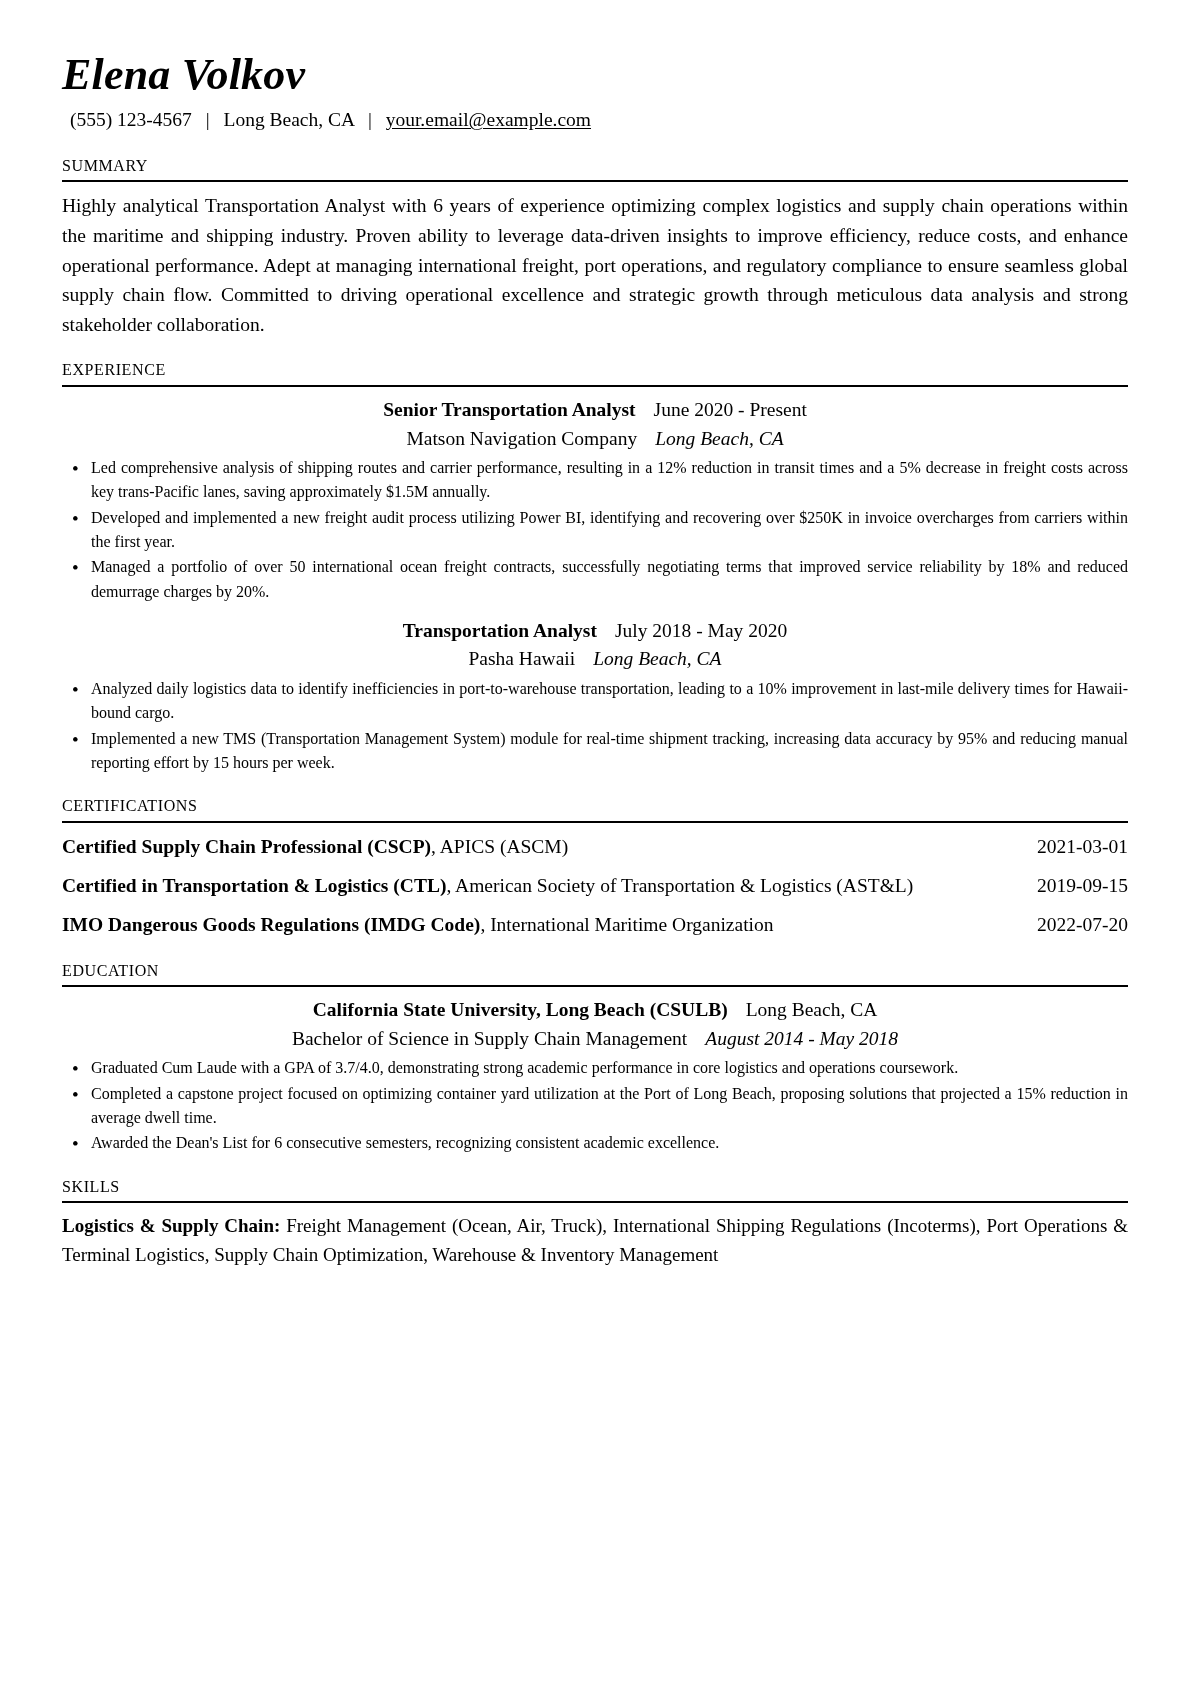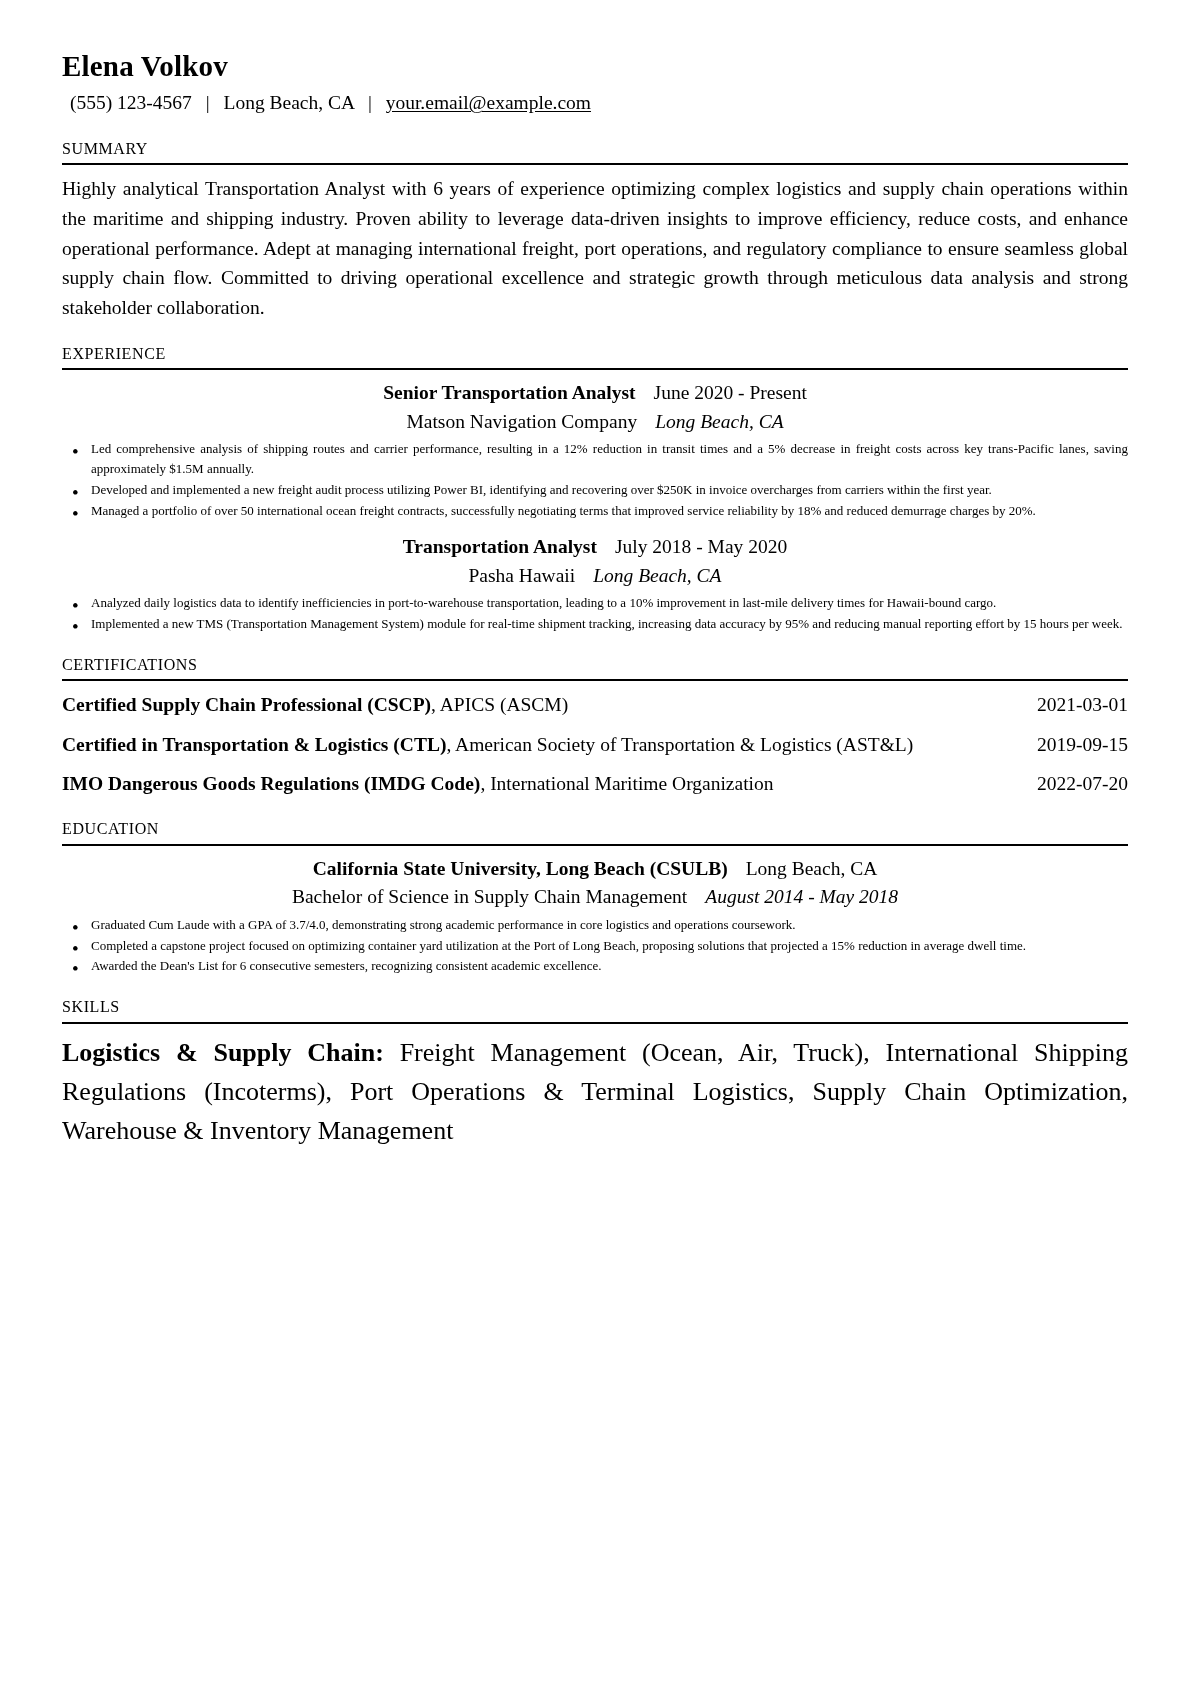--- a/index.html
+++ b/index.html
@@ -16,25 +16,26 @@
     min-height: 1683px;
     margin: 0 auto;
     background: #ffffff;
     box-sizing: border-box;
     padding: 40px 62px 30px 62px;
     position: relative;
   }
 
   
   .name {
-    font-size: 29px;
+    font-size: 44px;
     font-weight: 700;
     letter-spacing: 0.2px;
     line-height: 1.12;
     margin: 10px 0 2px 0;
+    font-style: italic;
   }
   .contact-line {
     font-size: 19.5px;
     line-height: 1.5;
     margin: 6px 0 0 8px;
     white-space: nowrap;
   }
   .contact-sep {
     display: inline-block;
     padding: 0 9px;
@@ -108,21 +109,21 @@
   }
 
   
   ul.bullets {
     list-style: none;
     margin: 3px 0 0 0;
     padding: 0;
   }
   ul.bullets > li {
     position: relative;
-    font-size: 13px;
+    font-size: 16px;
     line-height: 1.52;
     text-align: justify;
     padding-left: 29px;
     margin-bottom: 1px;
     hyphens: auto;
     -webkit-hyphens: auto;
   }
   ul.bullets > li::before {
     content: "\2022";
     position: absolute;
@@ -146,21 +147,21 @@
     font-weight: 400;
   }
   .cert-item .cert-date {
     float: right;
     white-space: nowrap;
     padding-left: 14px;
   }
 
   
   .skill-item {
-    font-size: 26px;
+    font-size: 19px;
     line-height: 1.5;
     text-align: justify;
     margin-bottom: 6px;
     hyphens: auto;
     -webkit-hyphens: auto;
   }
   .skill-item .skill-cat {
     font-weight: 700;
   }
 </style>

